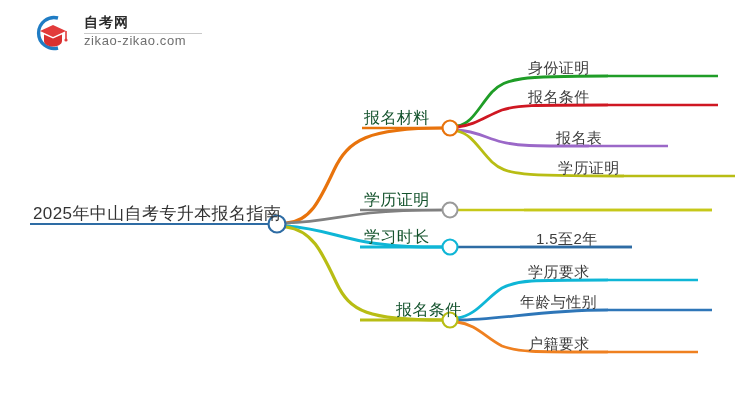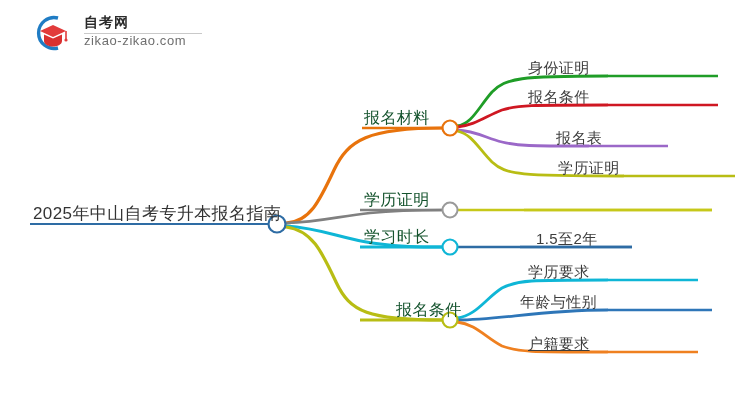--- a/index.html
+++ b/index.html
@@ -177,15 +177,15 @@
   <div class="node-label sub-label" style="left:528px; top:60px;">身份证明</div>
   <div class="node-label sub-label" style="left:528px; top:89px;">报名条件</div>
   <div class="node-label sub-label" style="left:556px; top:130px;">报名表</div>
   <div class="node-label sub-label" style="left:558px; top:160px;">学历证明</div>
 
 
   <div class="node-label sub-label" style="left:536px; top:231px;">1.5至2年</div>
 
   <div class="node-label sub-label" style="left:528px; top:264px;">学历要求</div>
   <div class="node-label sub-label" style="left:520px; top:294px;">年龄与性别</div>
-  <div class="node-label sub-label" style="left:528px; top:336px;text-decoration:underline;">户籍要求</div>
+  <div class="node-label sub-label" style="left:528px; top:336px;">户籍要求</div>
 
 </div>
 
 </body></html>

